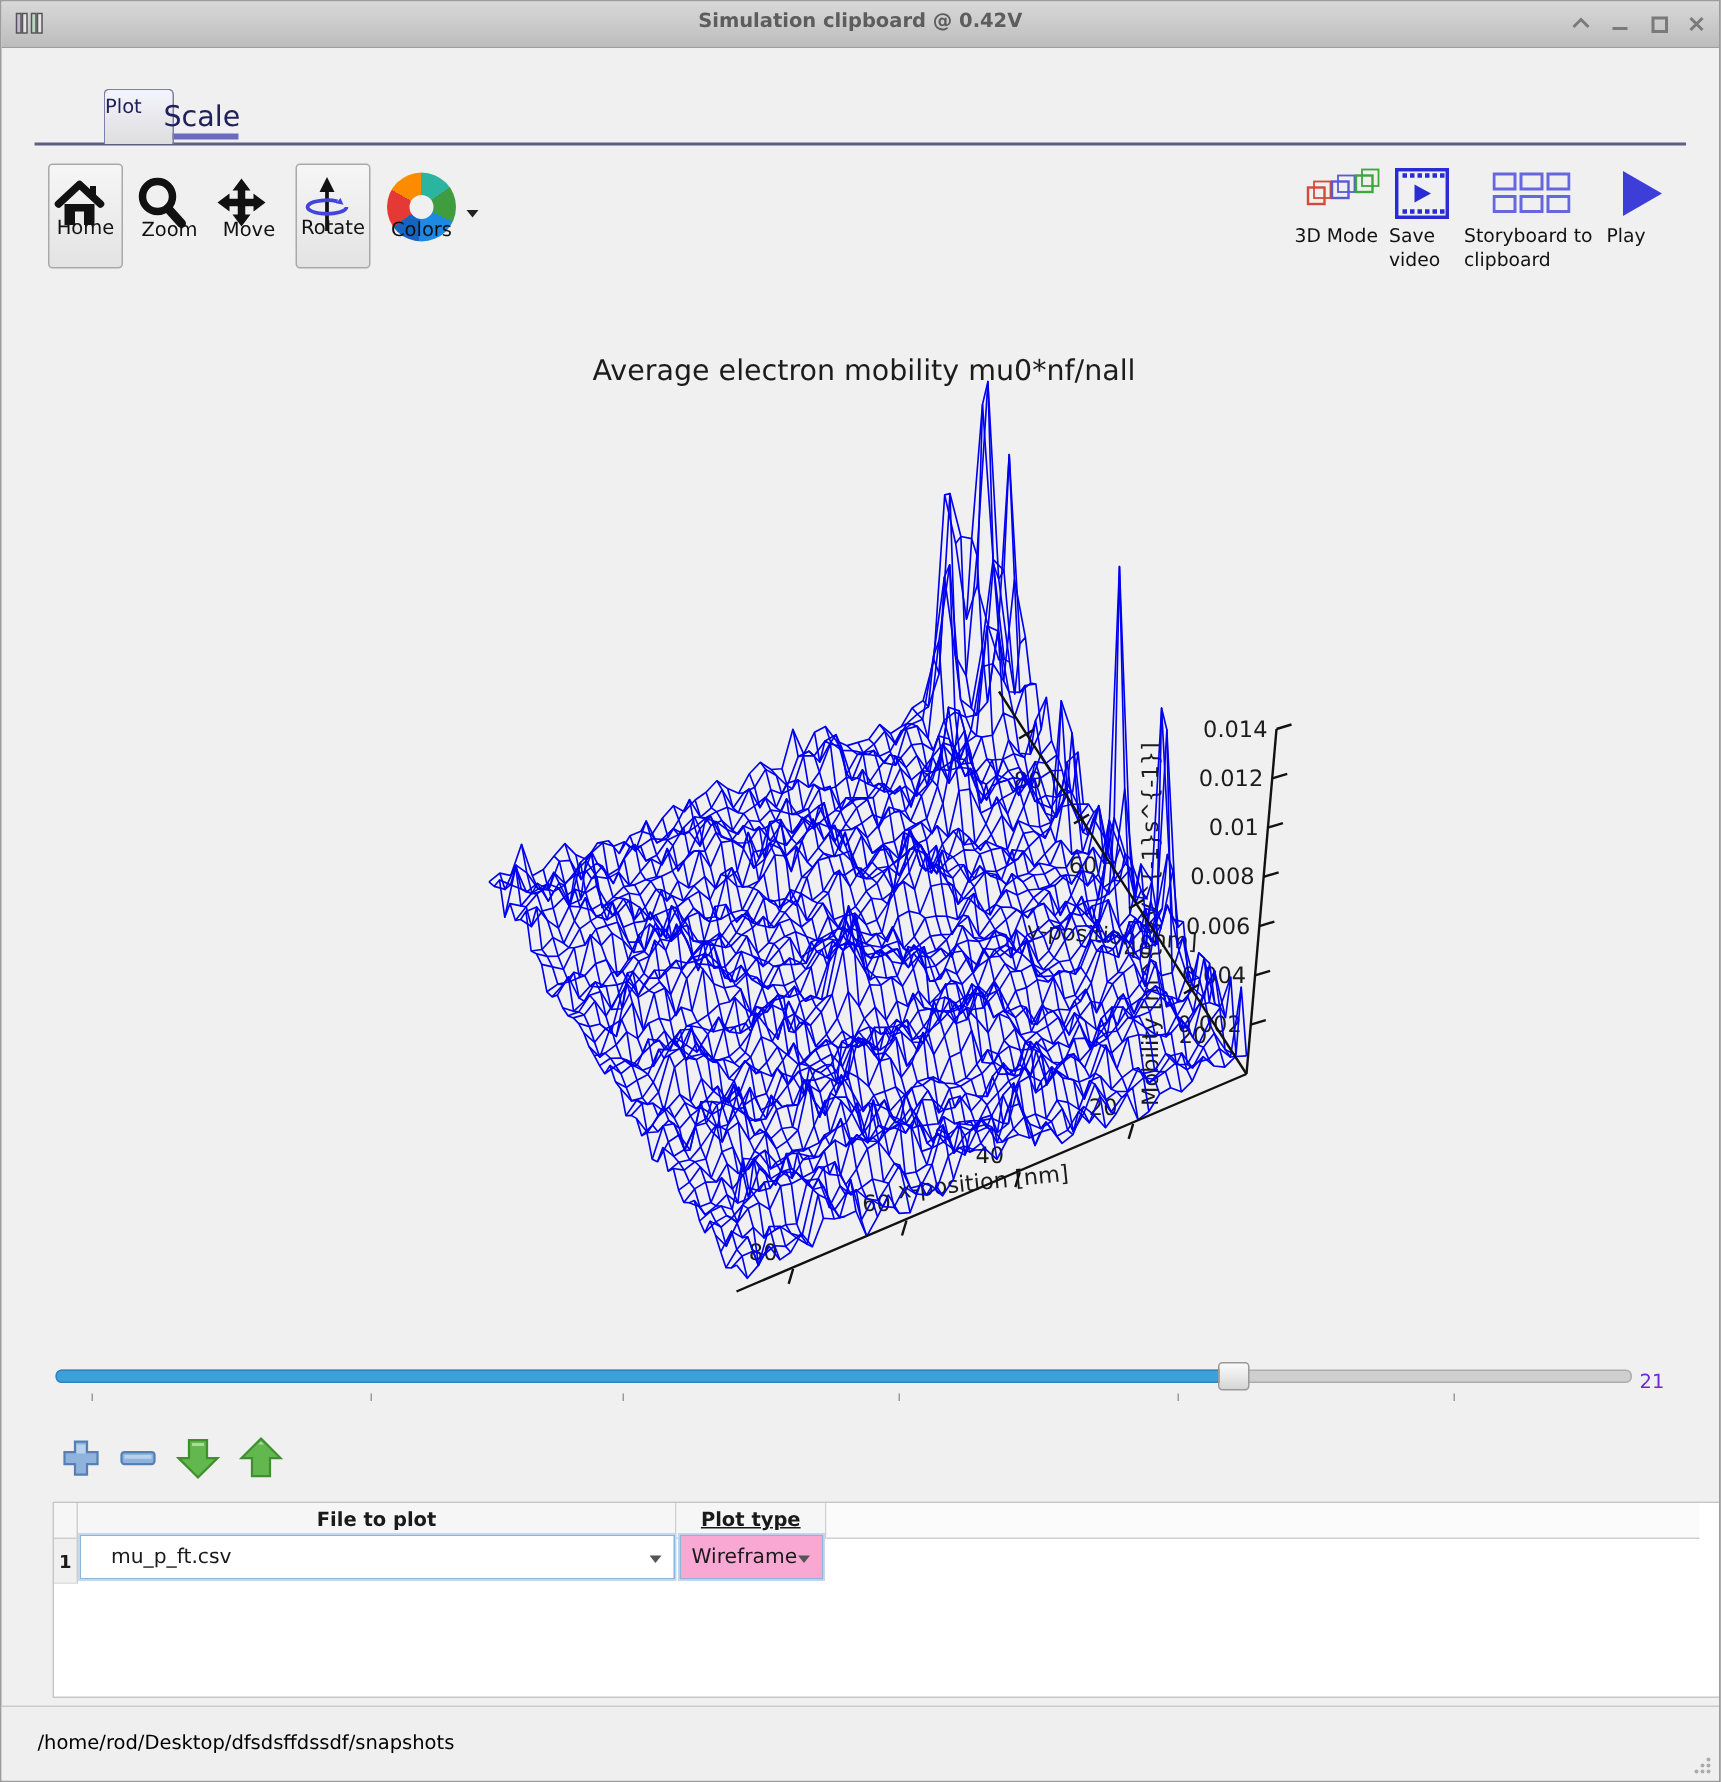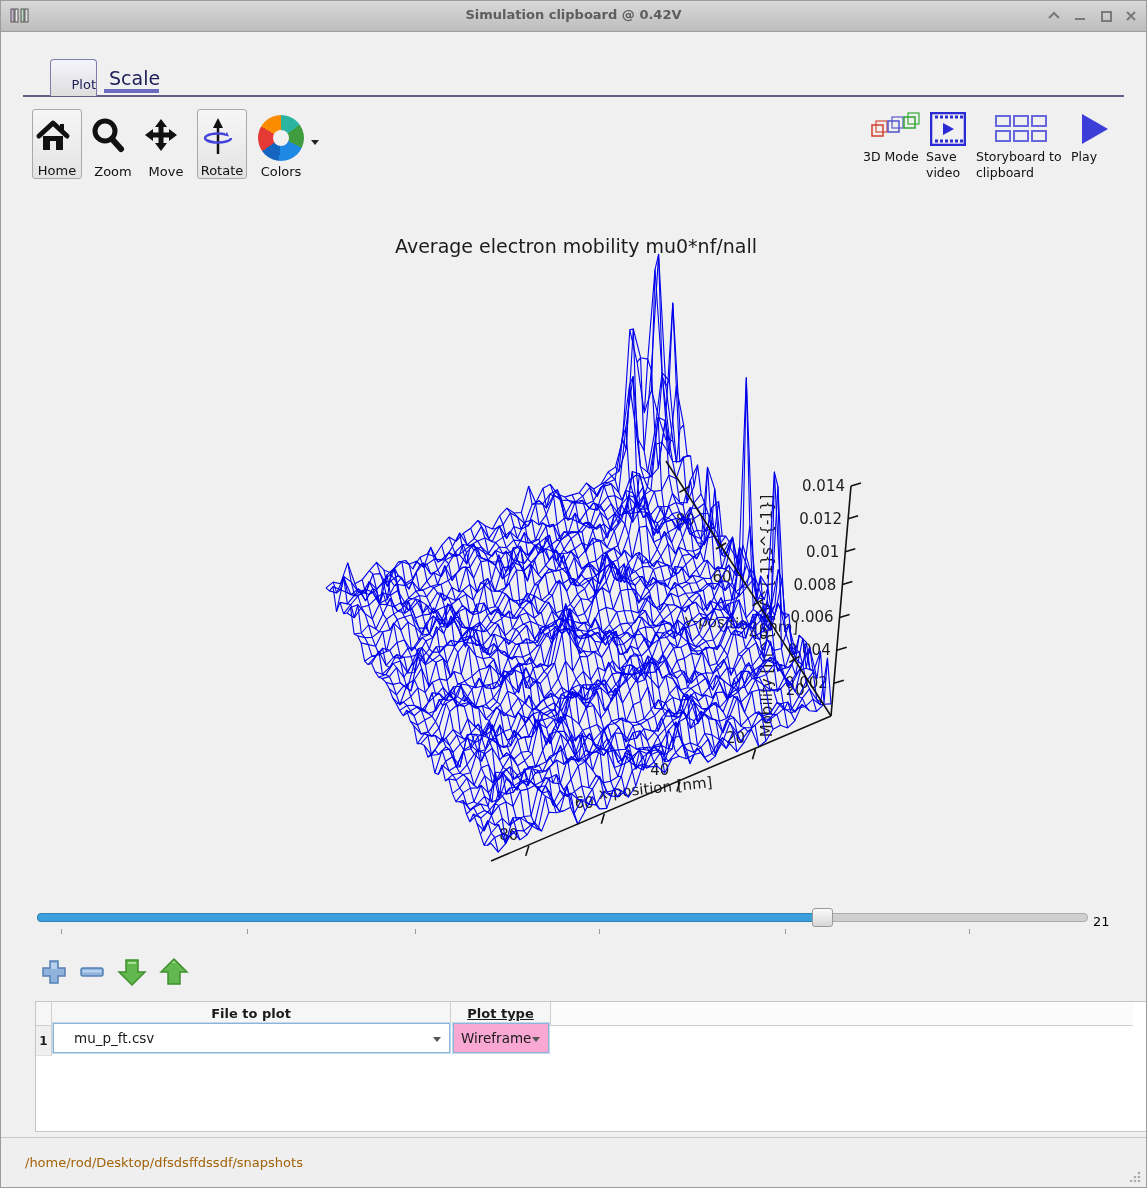--- a/index.html
+++ b/index.html
@@ -7,49 +7,49 @@
        border:1px solid #9c9c9c;font-family:"DejaVu Sans","Liberation Sans",sans-serif;
        overflow:hidden;color:#1a1a1a;}
   
   #titlebar{position:absolute;left:0;top:0;width:100%;height:30px;
     background:linear-gradient(#d8d8d8,#bdbdbd);border-bottom:1px solid #9e9e9e;}
   #titlebar .title{position:absolute;left:0;right:0;top:6px;text-align:center;
     font-weight:bold;font-size:13px;color:#5d5d5d;}
   #app-icon{position:absolute;left:9px;top:6px;width:20px;height:18px;}
   .winctl{position:absolute;top:7px;width:16px;height:16px;color:#7a7a7a;}
   
-  #tab-plot{position:absolute;left:49px;top:58px;width:47px;height:37px;
+  #tab-plot{position:absolute;left:68px;top:58px;width:47px;height:37px;
     background:linear-gradient(#f4f4fc,#dededf);border:1px solid #7e7ea8;border-bottom:none;
-    border-radius:4px 4px 0 0;text-align:right;font-size:13px;color:#20205a;padding-top:17px;
+    border-radius:4px 4px 0 0;text-align:left;font-size:13px;color:#20205a;padding-top:4px;
     box-sizing:border-box;z-index:3;}
   #tab-scale{position:absolute;left:108px;top:66px;font-size:19px;color:#20205a;z-index:3;}
   #tabbar-accent{position:absolute;left:103px;top:88px;width:55px;height:4px;background:#6a6ac0;z-index:2;}
   #tabbar-line{position:absolute;left:22px;top:94px;width:1101px;height:2px;background:#5f5f85;}
   
   .toolbtn{position:absolute;top:108px;height:70px;text-align:center;font-size:13px;color:#111;}
   .toolbtn.framed{border:1px solid #a9a9a9;border-radius:3px;
      background:linear-gradient(#f6f6f6,#e3e3e3);box-sizing:border-box;}
-  .toolbtn .lbl{position:absolute;left:0;right:0;bottom:0;}
+  .toolbtn .lbl{position:absolute;left:0;right:0;bottom:18px;}
   .toolbtn .ic{position:absolute;left:0;right:0;top:6px;height:40px;}
   .rtool{position:absolute;top:108px;text-align:left;font-size:12.5px;line-height:1.3;color:#111;}
   .rtool .ic{height:40px;display:flex;align-items:center;justify-content:center;}
   #colors-wheel{width:46px;height:46px;border-radius:50%;margin:0 auto;position:relative;
     background:conic-gradient(#2bb5a0 0 55deg,#3f9d3f 55deg 115deg,#1e88e5 115deg 185deg,
       #1565c0 185deg 235deg,#e53935 235deg 300deg,#fb8c00 300deg 360deg);}
   #colors-wheel::after{content:"";position:absolute;left:15px;top:15px;width:16px;height:16px;
     border-radius:50%;background:#f0f0f0;}
   
   #slider-track{position:absolute;left:36px;top:912px;width:1051px;height:9px;
     background:#cfcfcf;border:1px solid #adadad;border-radius:4px;box-sizing:border-box;}
   #slider-fill{position:absolute;left:36px;top:912px;width:786px;height:9px;
     background:#3ca0dc;border:1px solid #2e84b8;border-radius:4px 0 0 4px;box-sizing:border-box;}
   #slider-handle{position:absolute;left:811px;top:907px;width:21px;height:19px;
     background:linear-gradient(#fbfbfb,#d6d6d6);border:1px solid #9a9a9a;border-radius:3px;box-sizing:border-box;}
   .slider-tick{position:absolute;top:928px;width:1px;height:5px;background:#9a9a9a;}
-  #slider-value{position:absolute;left:1092px;top:913px;font-size:13px;color:#000000;}
+  #slider-value{position:absolute;left:1092px;top:913px;font-size:13px;color:#6d28d9;}
   
   .act{position:absolute;top:954px;width:34px;height:34px;}
   
   #ftable{position:absolute;left:24px;top:1000px;width:1143px;height:131px;background:#fff;
     border:1px solid #c6c6c6;box-sizing:border-box;margin-left:10px;}
   .th{position:absolute;top:0;height:24px;background:#f6f6f6;border-right:1px solid #cfcfcf;
     border-bottom:1px solid #cfcfcf;font-weight:bold;font-size:13px;text-align:center;
     line-height:24px;box-sizing:border-box;}
   #th-corner{left:0;width:16px;}
   #th-file{left:16px;width:399px;}
@@ -60,21 +60,21 @@
     font-size:12px;text-align:center;line-height:30px;box-sizing:border-box;}
   .combo{position:absolute;top:21px;height:30px;border:1px solid #8fb4d9;outline:1px solid #c4d8ec;
     font-size:13.5px;line-height:28px;padding-left:7px;box-sizing:border-box;}
   #combo-file{left:17px;width:397px;background:#fff;padding-left:20px;}
   #combo-type{left:417px;width:96px;background:#f9a8d4;}
   .combo .arrow{position:absolute;right:8px;top:13px;width:0;height:0;
     border-left:4px solid transparent;border-right:4px solid transparent;border-top:5px solid #555;}
   
   #statusbar{position:absolute;left:0;top:1136px;width:100%;height:50px;background:#efefef;
     border-top:1px solid #cacaca;}
-  #status-path{position:absolute;left:24px;top:17px;font-size:13px;color:#a16207;}
+  #status-path{position:absolute;left:24px;top:17px;font-size:13px;color:#000000;}
   #grip{position:absolute;right:4px;bottom:4px;}
   
   #plot-wrap{position:absolute;left:30px;top:195px;width:1090px;height:700px;}
 </style>
 </head>
 <body>
 
 <div id="win">
 
   <div id="titlebar">

